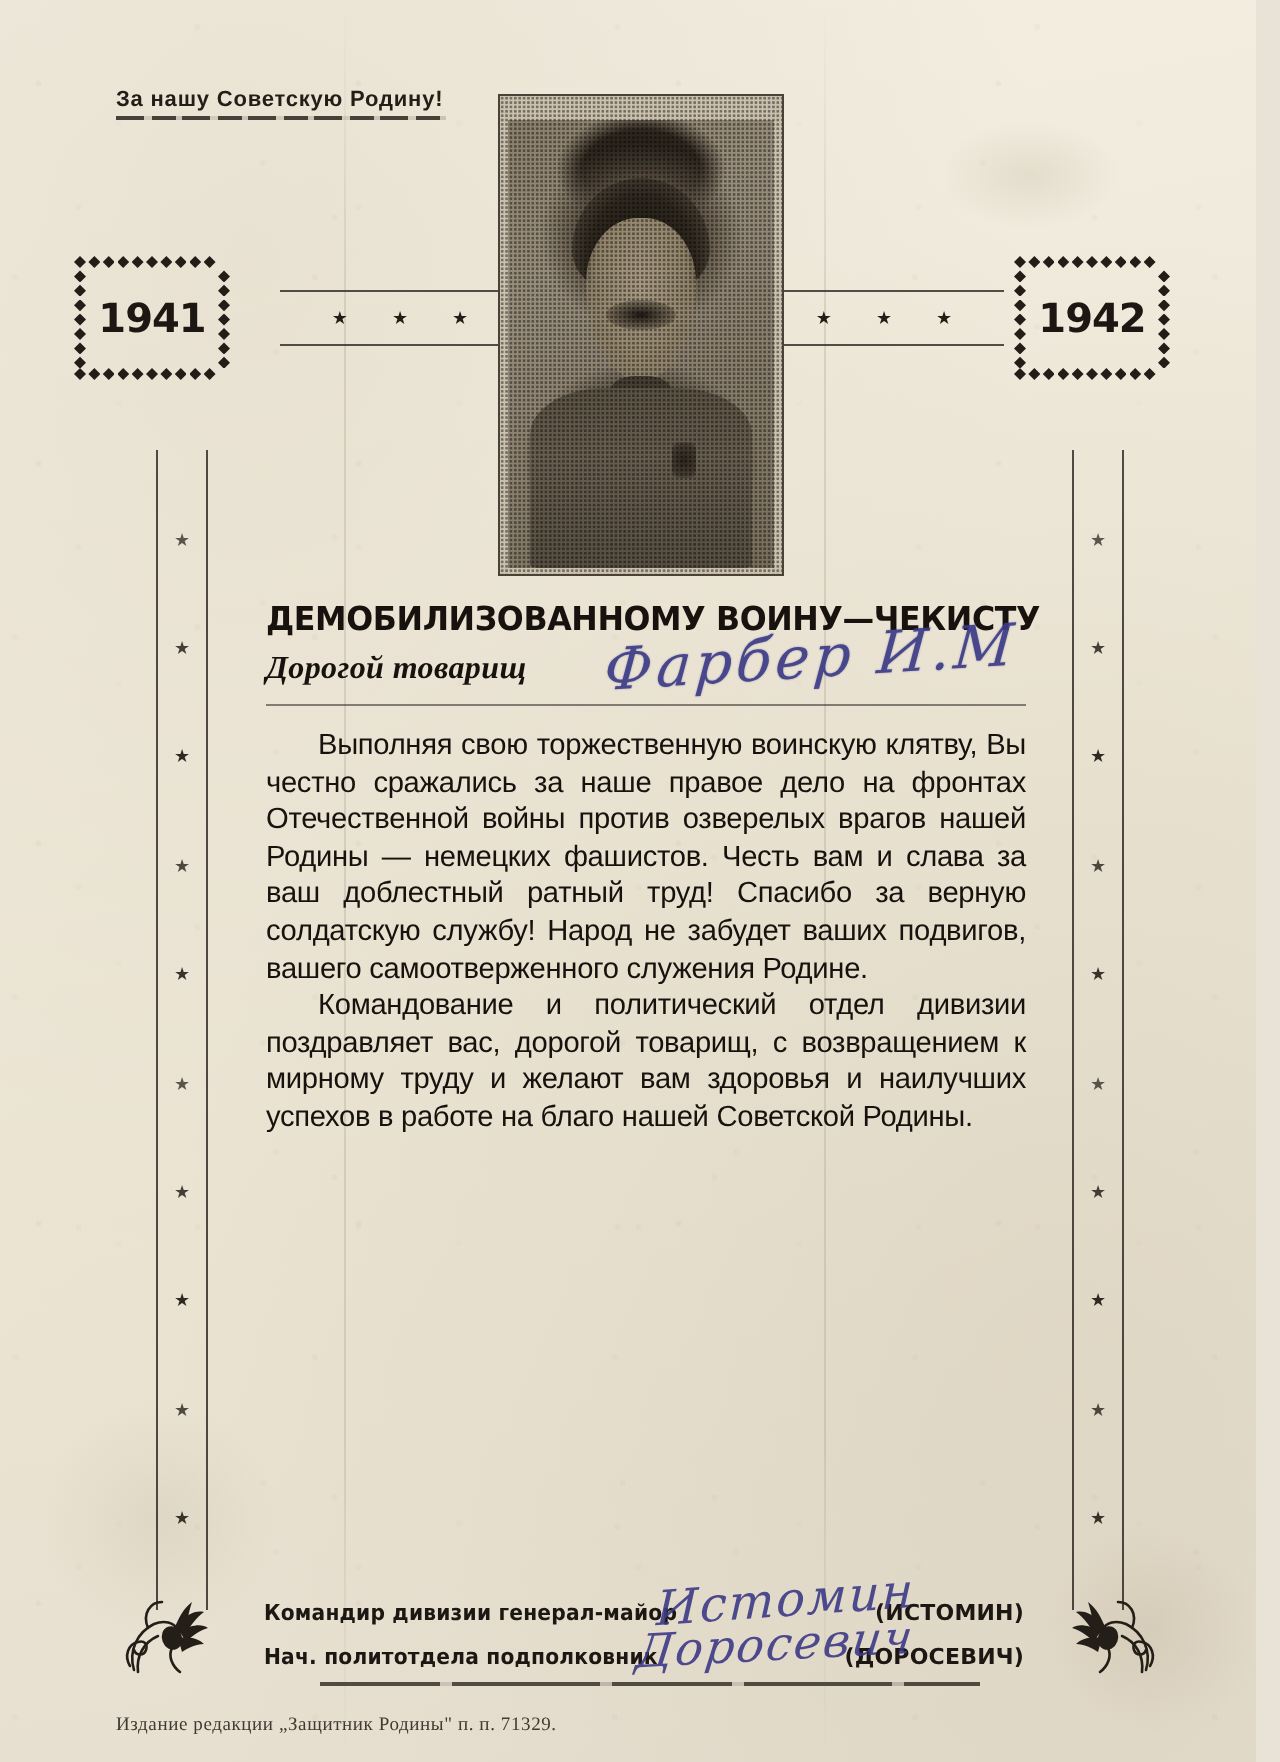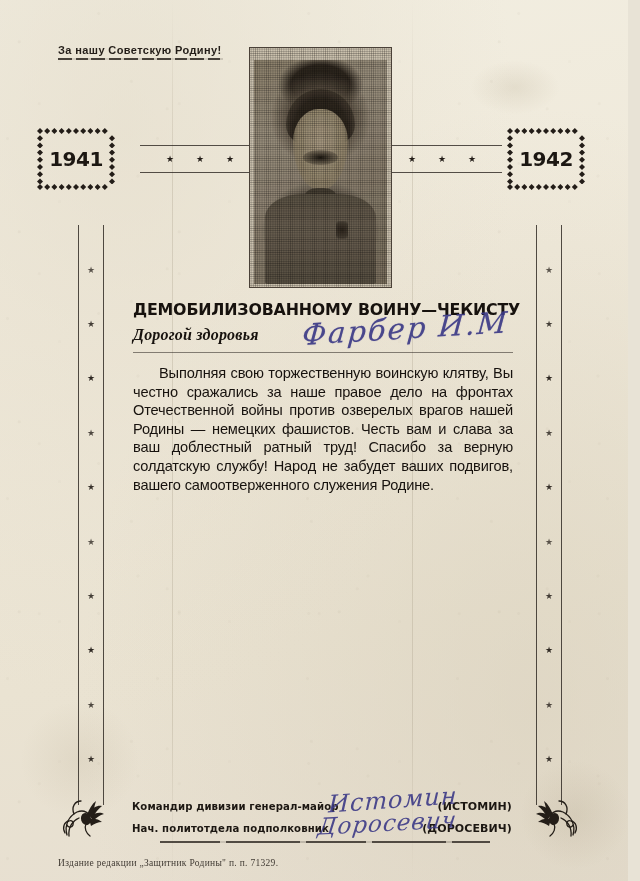--- a/index.html
+++ b/index.html
@@ -575,27 +575,28 @@
         <span style="opacity: 0.78;">★</span>
         <span style="opacity: 0.89;">★</span>
       </div>
   </div>
 
   <div id="content">
 
     <div id="title">ДЕМОБИЛИЗОВАННОМУ ВОИНУ—ЧЕКИСТУ</div>
 
     <div id="greeting-row">
-      <span id="greeting">Дорогой здоровья</span>
+      <span id="greeting">Дорогой товарищ</span>
       <span id="handwriting">Фарбер И.М</span>
       <div id="greeting-line"></div>
     </div>
 
     <div id="body-text">
       <p>Выполняя свою торжественную воинскую клятву, Вы честно сражались за наше правое дело на фронтах Отечественной войны против озверелых врагов нашей Родины — немецких фашистов. Честь вам и слава за ваш доблестный ратный труд! Спасибо за верную солдатскую службу! Народ не забудет ваших подвигов, вашего самоотверженного служения Родине.</p>
+      <p>Командование и политический отдел дивизии поздравляет вас, дорогой товарищ, с возвращением к мирному труду и желают вам здоровья и наилучших успехов в работе на благо нашей Советской Родины.</p>
     </div>
 
   </div>
 
   <div id="sig-area">
 
     <div class="ornament" id="ornament-left">
       <svg viewBox="0 0 46 46" width="46" height="46" aria-hidden="true">
         <g fill="none" stroke="#241e18" stroke-width="1.3" stroke-linecap="round">
           <path d="M7 40 C4 30 9 21 17 17 C22 15 27 16 29 20"></path>

